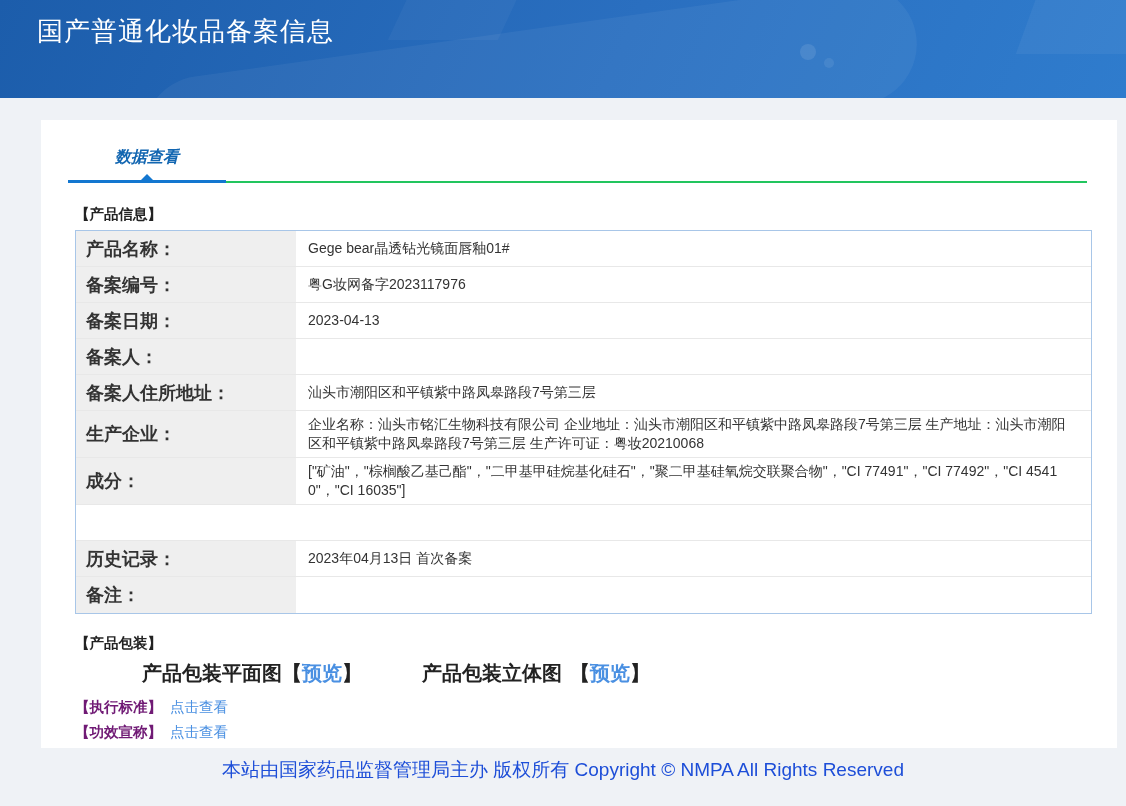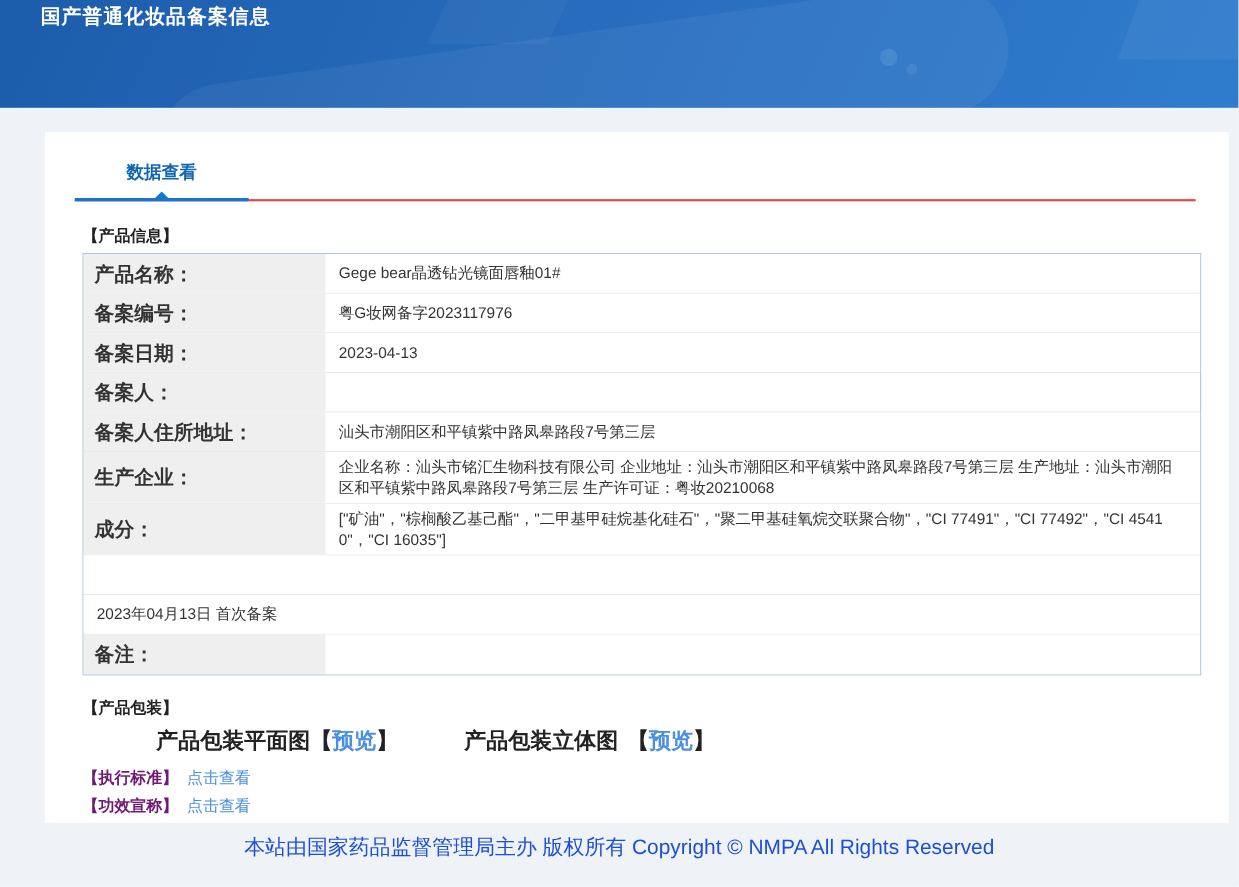--- a/index.html
+++ b/index.html
@@ -11,22 +11,22 @@
     color: #333;
   }
   
   .header {
     position: relative;
     width: 100%; height: 98px;
     background: linear-gradient(115deg, #1c5dab 0%, #2a6fc0 55%, #2f7ccd 100%);
     overflow: hidden;
   }
   .header h1 {
-    position: absolute; left: 37px; top: 3px;
-    font-size: 18px; font-weight: 700; color: #ffffff;
+    position: absolute; left: 37px; top: 14px;
+    font-size: 26px; font-weight: 400; color: #ffffff;
     letter-spacing: 1px;
   }
   .deco { position: absolute; pointer-events: none; }
   .deco-band {
     left: 140px; bottom: -52px; width: 780px; height: 120px;
     background: rgba(255,255,255,0.05); border-radius: 60px;
     transform: rotate(-8deg);
   }
   .deco-dot1 { left: 800px; top: 44px; width: 16px; height: 16px; border-radius: 50%; background: rgba(255,255,255,0.10); }
   .deco-dot2 { left: 824px; top: 58px; width: 10px; height: 10px; border-radius: 50%; background: rgba(255,255,255,0.08); }
@@ -36,21 +36,22 @@
   
   .card {
     width: 1076px;
     margin: 22px 0 0 41px;
     background: #ffffff;
     padding-top: 27px;
     min-height: 628px;
   }
   .tabbar {
     margin: 0 30px 0 27px;
-    border-bottom: 2px solid #ef4444;
+    border-bottom: 2px solid #22c55e;
+    font-style: italic;
   }
   .tab {
     display: inline-block;
     width: 158px;
     text-align: center;
     font-size: 16px; font-weight: bold;
     color: #1266b1;
     padding-bottom: 12px;
     border-bottom: 3px solid #1377d0;
     margin-bottom: -2px;
@@ -175,20 +176,21 @@
       <div class="tvalue">企业名称：汕头市铭汇生物科技有限公司 企业地址：汕头市潮阳区和平镇紫中路凤皋路段7号第三层 生产地址：汕头市潮阳区和平镇紫中路凤皋路段7号第三层 生产许可证：粤妆20210068</div>
     </div>
     <div class="trow">
       <div class="tlabel">成分：</div>
       <div class="tvalue">["矿油"，"棕榈酸乙基己酯"，"二甲基甲硅烷基化硅石"，"聚二甲基硅氧烷交联聚合物"，"CI 77491"，"CI 77492"，"CI 45410"，"CI 16035"]</div>
     </div>
     <div class="trow">
       <div class="tvalue"></div>
     </div>
     <div class="trow">
+      <div class="tlabel">历史记录：</div>
       <div class="tvalue">2023年04月13日 首次备案</div>
     </div>
     <div class="trow">
       <div class="tlabel">备注：</div>
       <div class="tvalue"></div>
     </div>
   </div>
 
   <div class="section-title pack-title">【产品包装】</div>
 

